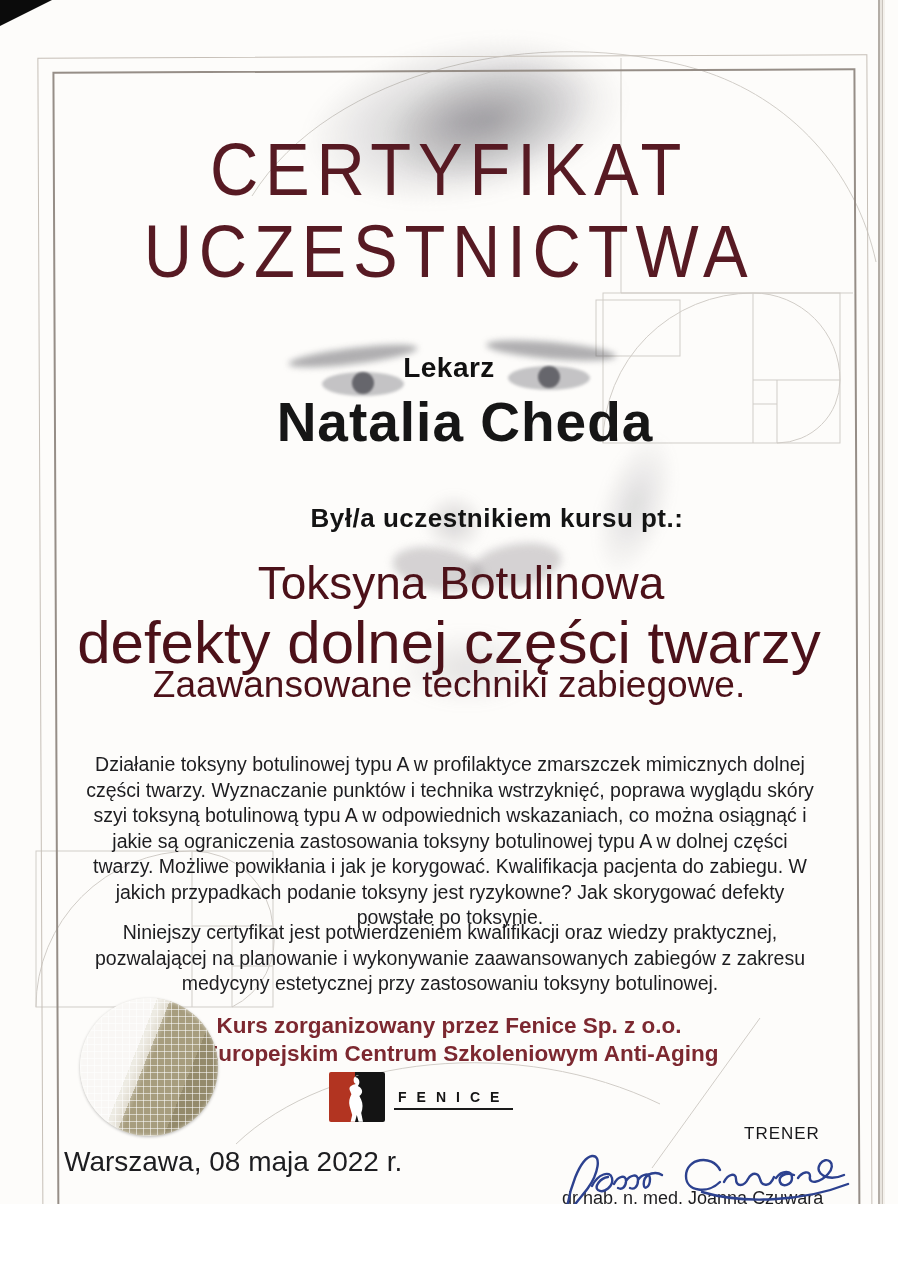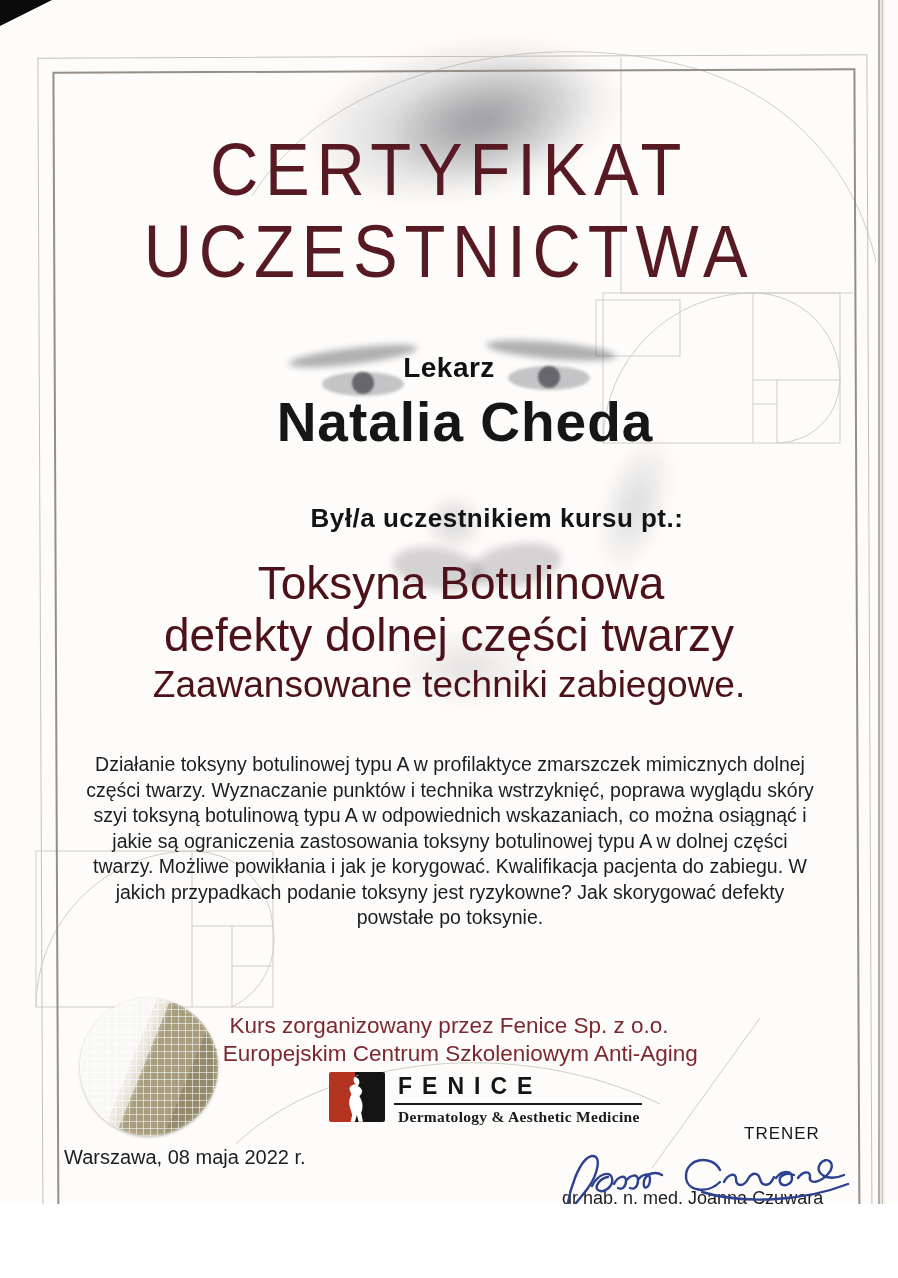--- a/index.html
+++ b/index.html
@@ -38,46 +38,46 @@
   .chin{left:392px;top:628px;width:150px;height:80px;background:radial-gradient(ellipse at 50% 50%,rgba(130,126,132,.20),rgba(130,126,132,0) 70%);filter:blur(6px);}
 
   
   .t{position:absolute;left:0;width:898px;text-align:center;}
   .title{top:134px;color:#571a23;font-size:69px;line-height:77px;font-weight:100;
     letter-spacing:7px;transform:scale(.97,1.07);}
   .lekarz{top:352px;font-size:28px;font-weight:700;color:#111;letter-spacing:.5px;}
   .name{top:390px;font-size:55px;font-weight:600;color:#161616;letter-spacing:1px;margin-left:16px;}
   .participation{top:503px;font-size:26px;font-weight:700;color:#141414;letter-spacing:.5px;margin-left:48px;}
   .course1{top:556px;font-size:46px;color:#4c1119;margin-left:12px;}
-  .course2{top:608px;font-size:46px;color:#4c1119;}
+  .course2{top:608px;font-size:60px;color:#4c1119;}
   .course3{top:664px;font-size:37px;color:#4c1119;}
   .para{position:absolute;text-align:center;color:#1d1d20;font-size:19.5px;line-height:25.5px;}
   .description{left:86px;top:752px;width:728px;}
   .statement{left:90px;top:920px;width:720px;}
-  .organizer{top:1012px;font-size:22.5px;line-height:28px;color:#7c2830;font-weight:400;}
+  .organizer{top:1012px;font-size:22.5px;line-height:28px;color:#7c2830;font-weight:700;}
 
   
   .logo-row{position:absolute;left:329px;top:1072px;display:flex;align-items:flex-start;gap:9px;}
   .logo-square{width:56px;height:50px;position:relative;background:linear-gradient(90deg,#b23421 0 46%,#141414 46% 100%);border-radius:2px;overflow:hidden;}
   .logo-square svg{position:absolute;left:0;top:0;}
   .logo-text{display:flex;flex-direction:column;}
-  .logo-word{font-size:23px;font-weight:700;color:#151515;letter-spacing:10px;
-    border-bottom:2px solid #1a1a1a;padding:1px 4px 3px 4px;}
+  .logo-word{font-size:14px;font-weight:700;color:#151515;letter-spacing:10px;
+    border-bottom:2px solid #1a1a1a;padding:1px 4px 3px 4px;margin-top:16px;}
   .logo-tag{font-family:"Liberation Serif",serif;font-weight:700;font-size:15.5px;color:#1a1a1a;padding:3px 2px 0 4px;letter-spacing:.3px;}
 
   
   .hologram{position:absolute;left:80px;top:998px;width:138px;height:138px;border-radius:50%;
     background:linear-gradient(112deg,#f1eee8 0 40%,#d8d2c2 40% 47%,#a79d7e 47% 72%,#948a6b 72% 100%);
     box-shadow:0 1px 3px rgba(0,0,0,.25), inset 0 0 4px rgba(255,255,255,.6);overflow:hidden;}
   .hologram::after{content:"";position:absolute;inset:0;border-radius:50%;
     background:repeating-linear-gradient(0deg,rgba(255,255,255,.55) 0 1px,transparent 1px 7px),
                repeating-linear-gradient(90deg,rgba(255,255,255,.55) 0 1px,transparent 1px 7px),
                linear-gradient(112deg,rgba(255,255,255,.55) 0 42%,rgba(255,255,255,0) 50%);}
 
-  .date{position:absolute;left:64px;top:1146px;font-size:20px;color:#1d1d20;}
+  .date{position:absolute;left:64px;top:1146px;font-size:28px;color:#1d1d20;}
   .trener{position:absolute;left:744px;top:1124px;font-size:17px;color:#17171a;letter-spacing:1px;}
   .signature{position:absolute;left:552px;top:1130px;z-index:3;}
   .trainer-name{position:absolute;left:562px;top:1188px;font-size:18px;color:#1d1d20;z-index:2;}
 </style>
 </head>
 <body>
 
 <div class="photo">
 
   <svg class="decor" width="898" height="1278" viewBox="0 0 898 1278">
@@ -141,35 +141,35 @@
 
   <div class="t lekarz">Lekarz</div>
   <div class="t name">Natalia Cheda</div>
   <div class="t participation">Był/a uczestnikiem kursu pt.:</div>
 
   <div class="t course1">Toksyna Botulinowa</div>
   <div class="t course2">defekty dolnej części twarzy</div>
   <div class="t course3">Zaawansowane techniki zabiegowe.</div>
 
   <div class="para description">Działanie toksyny botulinowej typu A w profilaktyce zmarszczek mimicznych dolnej części twarzy. Wyznaczanie punktów i technika wstrzyknięć, poprawa wyglądu skóry szyi toksyną botulinową typu A w odpowiednich wskazaniach, co można osiągnąć i jakie są ograniczenia zastosowania toksyny botulinowej typu A w dolnej części twarzy.  Możliwe powikłania i jak je korygować. Kwalifikacja pacjenta do zabiegu. W jakich przypadkach podanie toksyny jest ryzykowne? Jak skorygować defekty powstałe po toksynie.</div>
+  <div class="para statement">Niniejszy certyfikat jest potwierdzeniem kwalifikacji oraz wiedzy praktycznej, pozwalającej na planowanie i wykonywanie zaawansowanych zabiegów z zakresu medycyny estetycznej przy zastosowaniu toksyny botulinowej.</div>
 
   <div class="t organizer">
     <div>Kurs zorganizowany przez Fenice Sp. z o.o.</div>
     <div>w Europejskim Centrum Szkoleniowym Anti-Aging</div>
   </div>
 
   <div class="logo-row">
     <div class="logo-square">
       <svg width="56" height="50" viewBox="0 0 56 50">
         <path fill="#ffffff" d="M30 3c-3.2 0-5.4 2.2-5.4 5 0 1.8.8 3.2 2 4.1-3.6.9-6.8 2.6-6 5.6l1.8 4.6c-2 3.8-2.8 7.8-1.8 11.6l2.6 9-1.6 6.8h4.4l1.8-6.8 1.8 6.8h4.4l-1.8-8.8c1.8-4.6 1.8-9.2 0-13.2l-1.8-3.8c2.6-1.8 3.6-4.6 1.8-7.2-.9-1.4-2.3-2.3-3.4-2.8 1-.9 1.6-2.2 1.6-3.9 0-2.8-2.2-5-5-5z"></path>
       </svg>
     </div>
     <div class="logo-text">
       <div class="logo-word">FENICE</div>
-      <div class="logo-tag">Dermatology &amp; Aesthetic Medicine</div>
     </div>
   </div>
 
   <div class="hologram"></div>
 
   <div class="date">Warszawa, 08 maja 2022 r.</div>
   <div class="trener">TRENER</div>
 
   <svg class="signature" width="308" height="100" viewBox="0 0 308 100">
     <g stroke="#2c418f" stroke-width="2.4" fill="none" stroke-linecap="round" stroke-linejoin="round">

